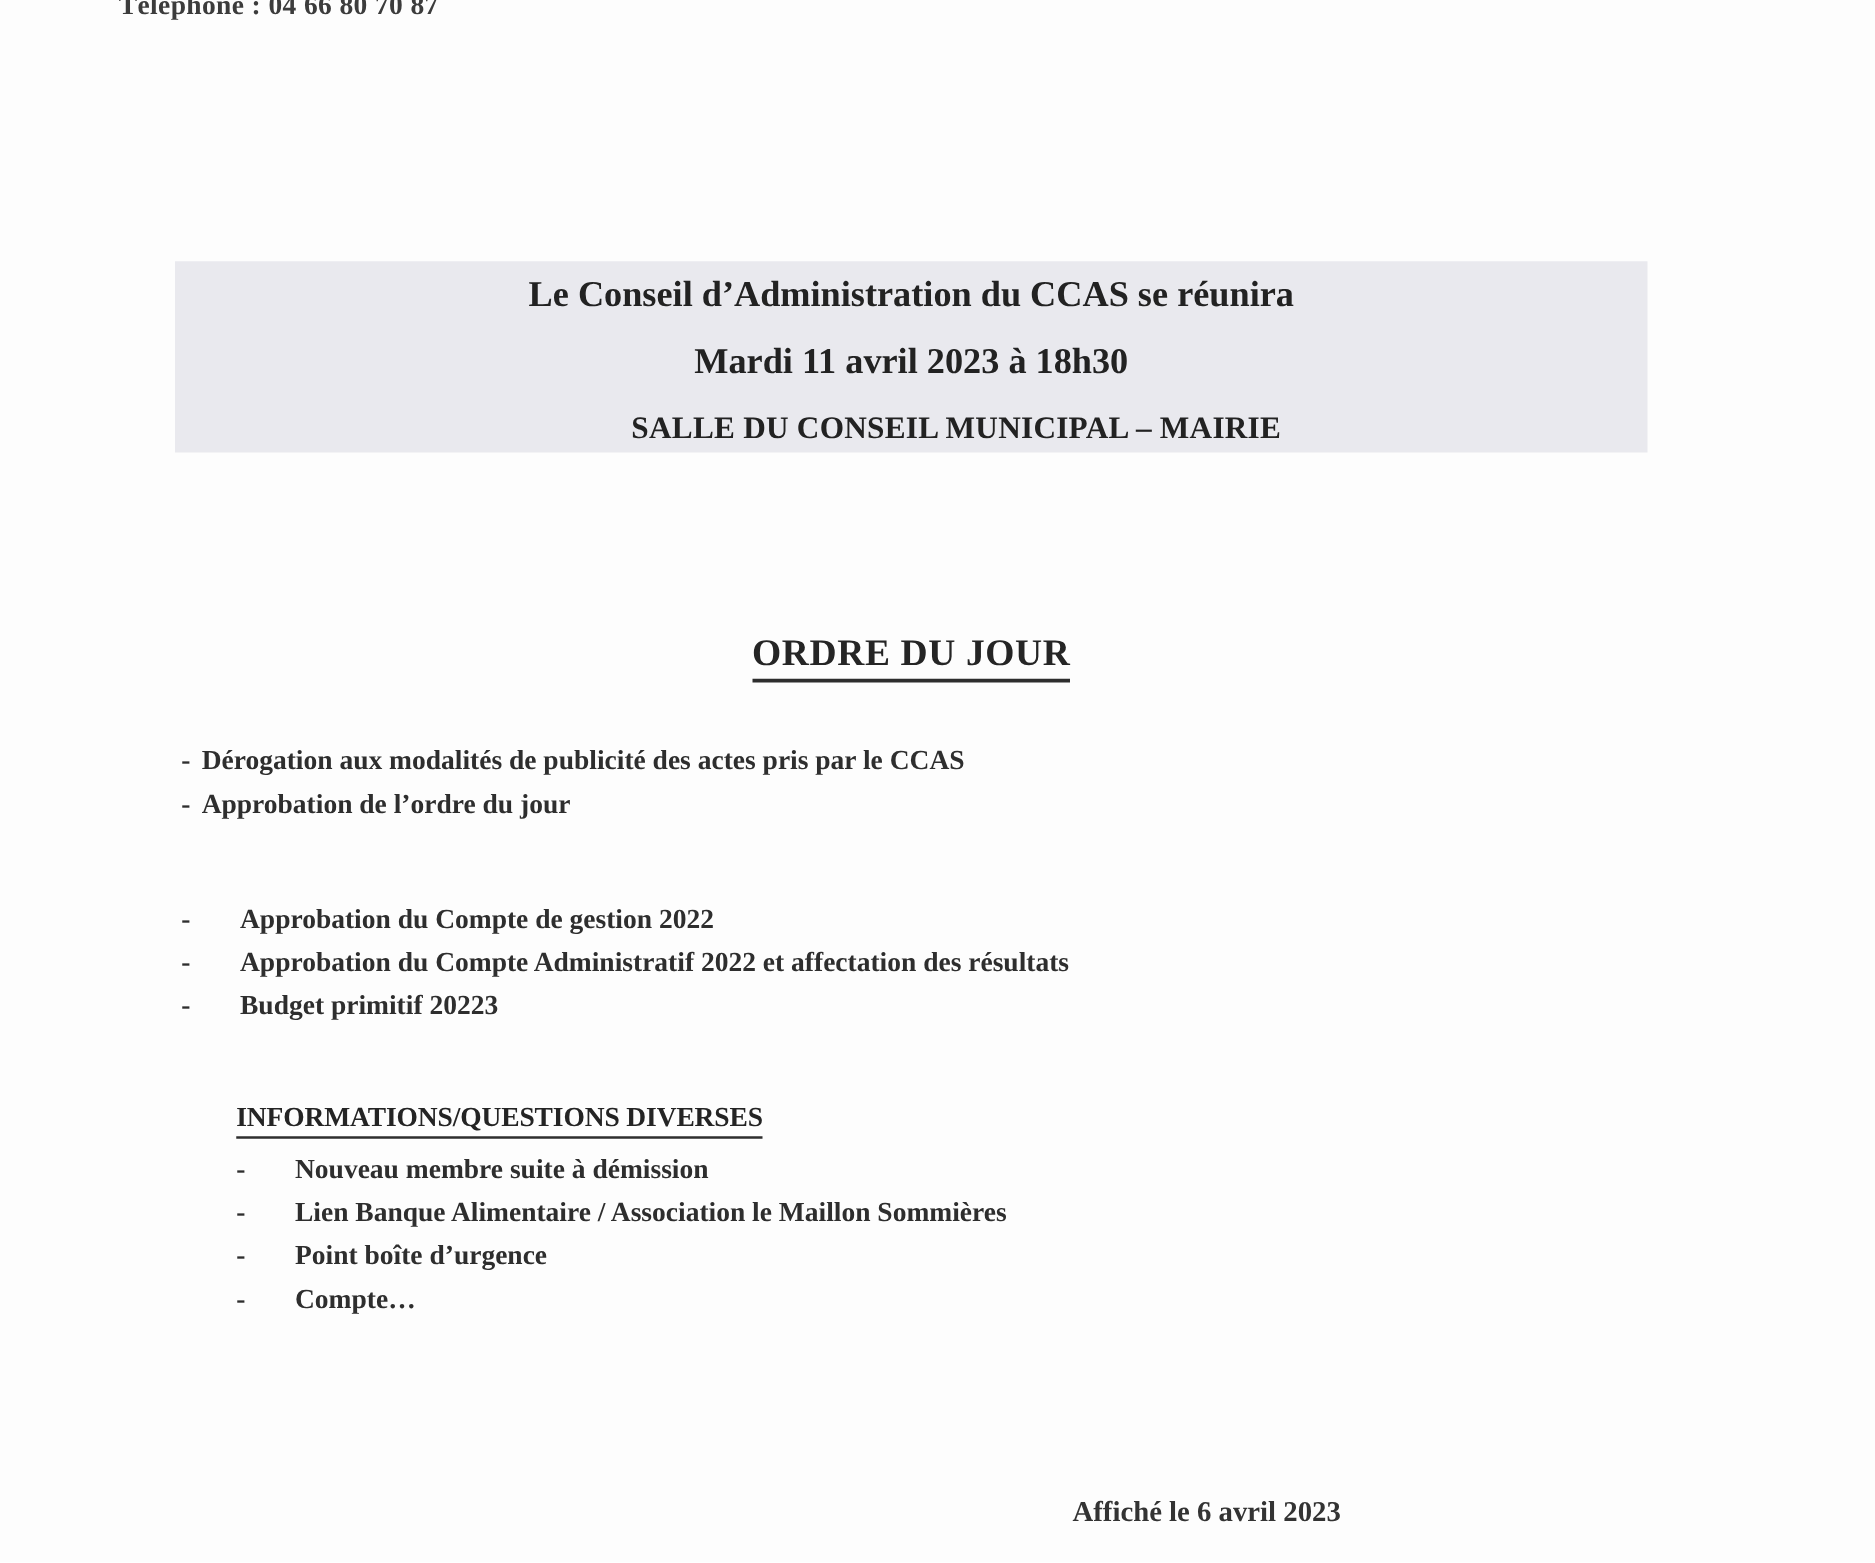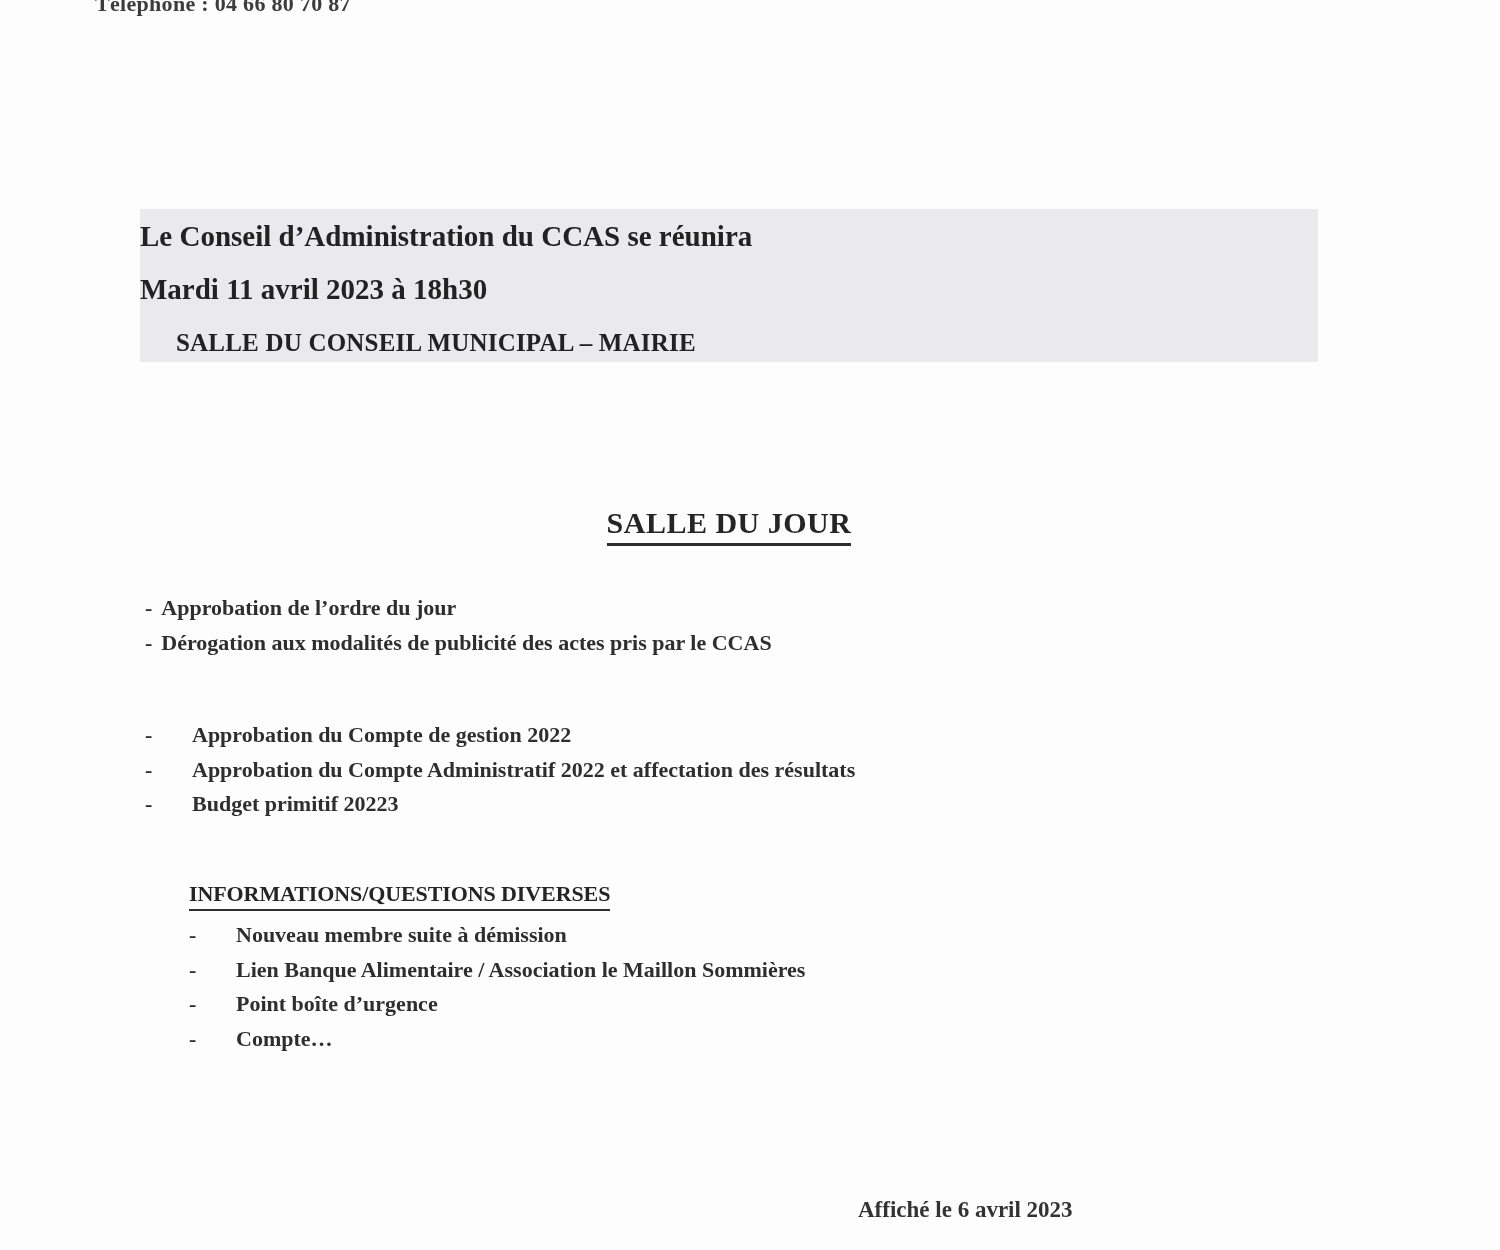--- a/index.html
+++ b/index.html
@@ -21,21 +21,21 @@
   .phone{
     position:absolute;left:95px;top:-9px;
     font-size:22px;font-weight:600;letter-spacing:.3px;color:#3c3c3c;
     white-space:nowrap;
   }
   
   .banner{
     position:absolute;left:140px;top:209px;width:1178px;height:153px;
     background:var(--banner_bg,#e9e9ee);
   }
-  .banner .bline{position:absolute;left:0;width:100%;white-space:nowrap;font-weight:700;color:#222;}
+  .banner .bline{position:absolute;left:0;width:100%;text-align:center;white-space:nowrap;font-weight:700;color:#222;}
   .banner .b1{top:11px;font-size:29px;}
   .banner .b2{top:64px;font-size:29px;}
   .banner .b3{top:120px;font-size:25px;letter-spacing:.2px;padding-left:36px;}
   
   .title{
     position:absolute;left:140px;top:506px;width:1178px;
     text-align:center;font-size:30px;font-weight:700;color:#252525;
     letter-spacing:.5px;white-space:nowrap;
   }
   .title .u{
@@ -76,29 +76,29 @@
 
   <div class="phone">Téléphone : 04 66 80 70 87</div>
 
   <div class="banner">
     <div class="bline b1">Le Conseil d’Administration du CCAS se réunira</div>
     <div class="bline b2">Mardi 11 avril 2023 à 18h30</div>
     <div class="bline b3">SALLE DU CONSEIL MUNICIPAL – MAIRIE</div>
   </div>
 
   <div class="title">
-    <span class="u">SALLE DU JOUR</span>
+    <span class="u">ORDRE DU JOUR</span>
   </div>
 
   <div class="section sec1">
     <div class="item inline">
-      <span class="dash">-</span><span class="txt">Approbation de l’ordre du jour</span>
+      <span class="dash">-</span><span class="txt">Dérogation aux modalités de publicité des actes pris par le CCAS</span>
     </div>
     <div class="item inline">
-      <span class="dash">-</span><span class="txt">Dérogation aux modalités de publicité des actes pris par le CCAS</span>
+      <span class="dash">-</span><span class="txt">Approbation de l’ordre du jour</span>
     </div>
   </div>
 
   <div class="section sec2">
     <div class="item hang">
       <span class="dash">-</span>
         <span class="txt">Approbation du Compte de gestion 2022</span>
     </div>
     <div class="item hang">
       <span class="dash">-</span>

